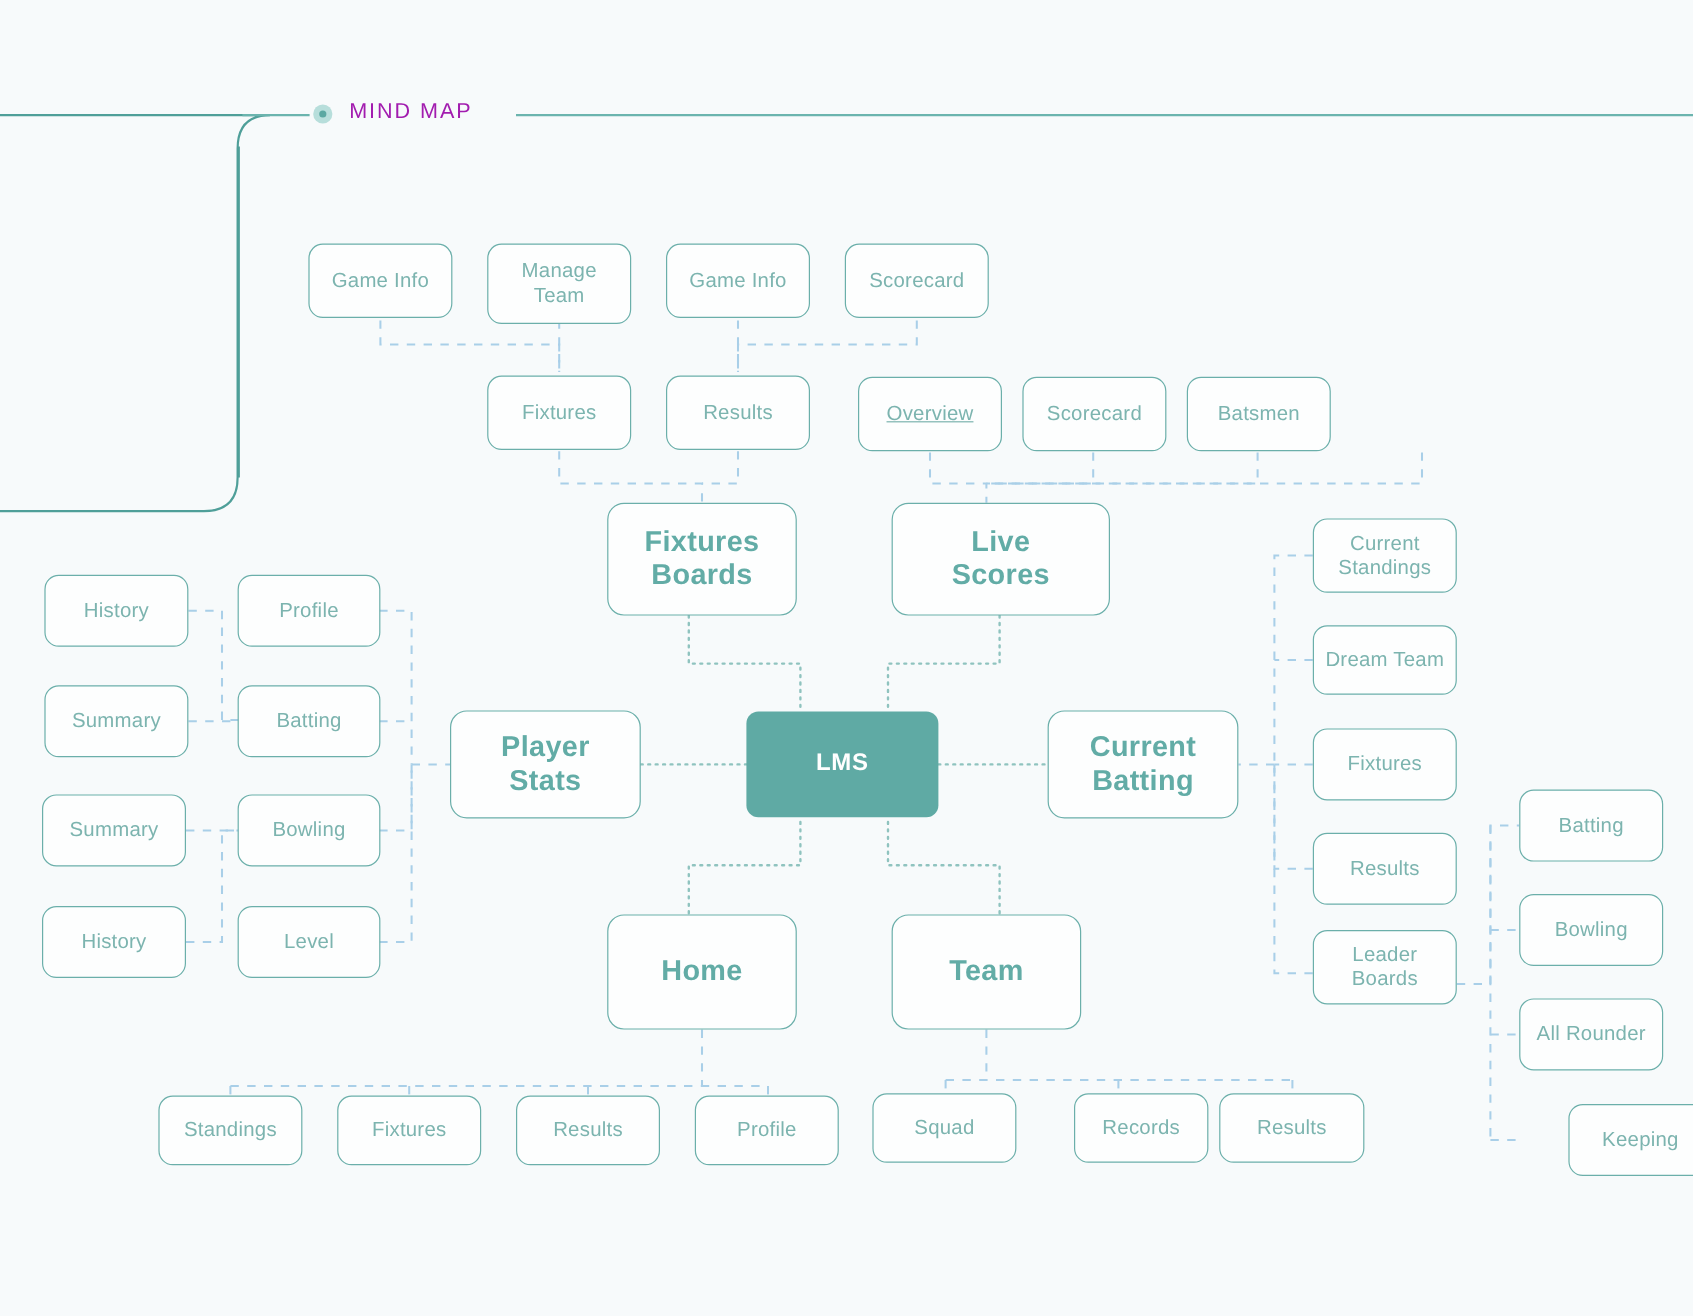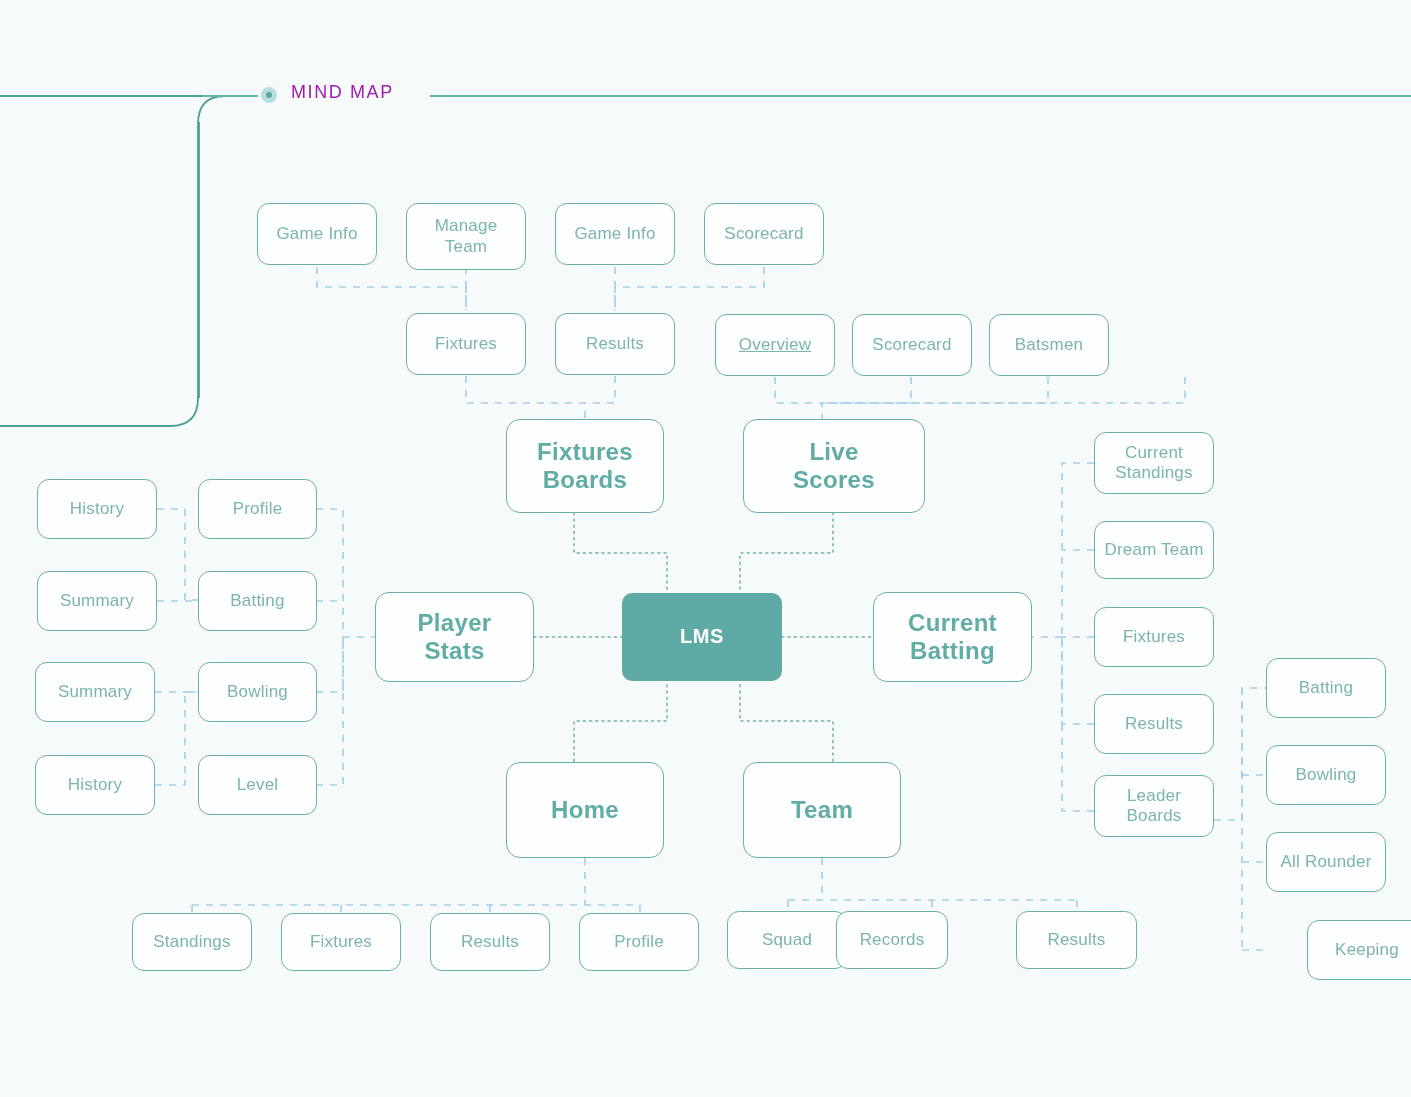--- a/index.html
+++ b/index.html
@@ -238,16 +238,16 @@
   <div class="node leaf" style="left:1266px; top:745px; width:120px; height:60px;">Bowling</div>
   <div class="node leaf" style="left:1266px; top:832px; width:120px; height:60px;">All Rounder</div>
   <div class="node leaf" style="left:1266px; top:920px; width:120px; height:60px;margin-left:41px;">Keeping</div>
 
   <div class="node leaf" style="left:132px; top:913px; width:120px; height:58px;">Standings</div>
   <div class="node leaf" style="left:281px; top:913px; width:120px; height:58px;">Fixtures</div>
   <div class="node leaf" style="left:430px; top:913px; width:120px; height:58px;">Results</div>
   <div class="node leaf" style="left:579px; top:913px; width:120px; height:58px;">Profile</div>
 
   <div class="node leaf" style="left:727px; top:911px; width:120px; height:58px;">Squad</div>
-  <div class="node leaf" style="left:836px; top:911px; width:112px; height:58px;">Records</div>
+  <div class="node leaf" style="left:895px; top:911px; width:112px; height:58px;">Records</div>
   <div class="node leaf" style="left:1016px; top:911px; width:121px; height:58px;">Results</div>
 
 </div>
 
 </body></html>

